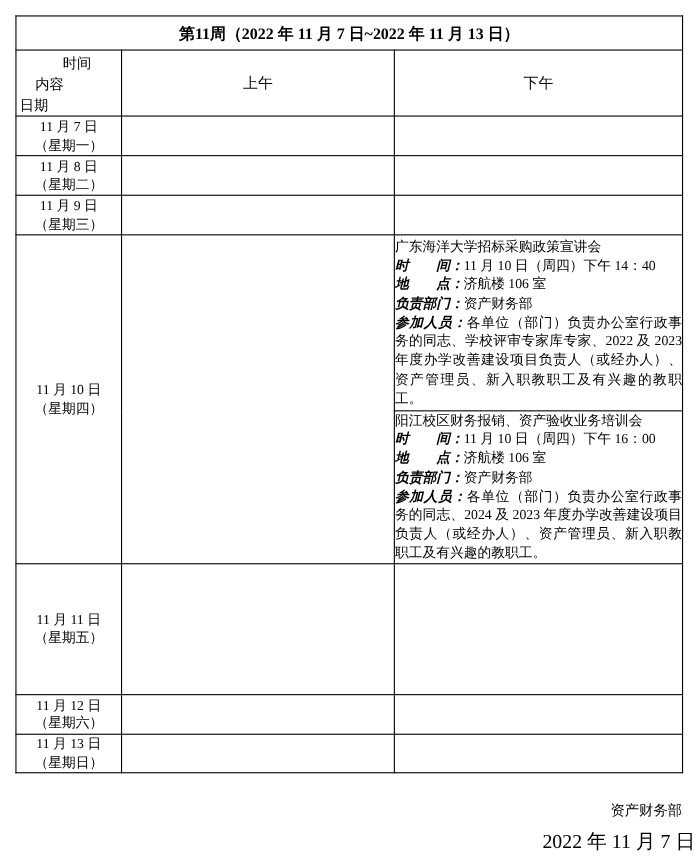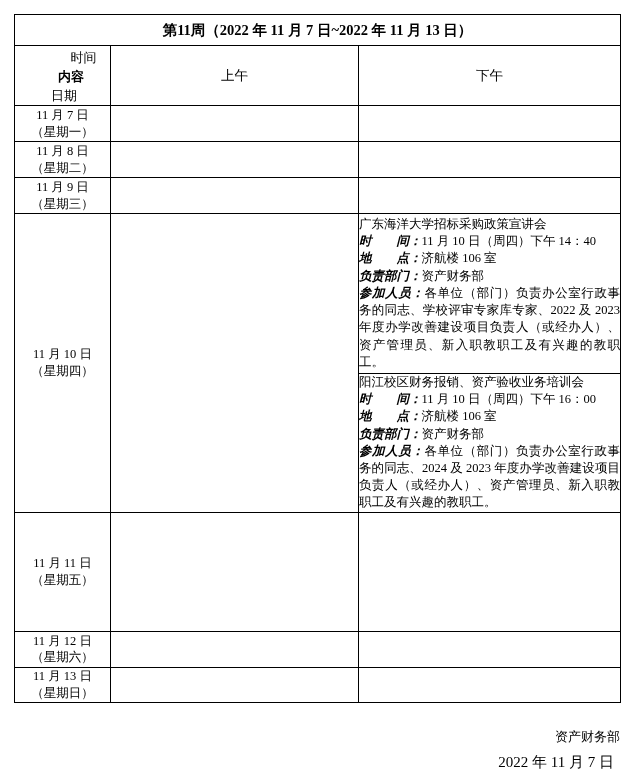--- a/index.html
+++ b/index.html
@@ -27,24 +27,24 @@
     padding: 0;
     vertical-align: middle;
     overflow: hidden;
   }
   .title-cell {
     height: 31px;
     text-align: center;
     font-weight: bold;
     font-size: 14.5px;
   }
-  .header-row td { height: 60px; text-align: center; }
+  .header-row td { height: 60px; }
   .corner-cell { vertical-align: top; font-size: 13px; }
   .corner-cell .c1 { padding: 2px 0 0 42px; line-height: 18px; }
-  .corner-cell .c2 { padding: 1px 0 0 17px; line-height: 18px; font-weight: bold; }
+  .corner-cell .c2 { padding: 1px 0 0 17px; line-height: 18px; }
   .corner-cell .c3 { padding: 1px 0 0 3px;  line-height: 18px; }
   .col-header {
     text-align: center;
     font-size: 13.5px;
   }
   .date-cell {
     text-align: center;
     font-size: 12.5px;
     line-height: 16.5px;
   }
@@ -72,22 +72,22 @@
     white-space: nowrap;
   }
   .sign-dept {
     position: absolute;
     right: 14px; top: 728px;
     font-size: 13px;
     text-align: right;
   }
   .sign-date {
     position: absolute;
-    right: 20px; top: 753px;
-    font-size: 15px;
+    right: 2px; top: 753px;
+    font-size: 18px;
     text-align: center;
   }
 </style>
 </head>
 <body>
 
 <div class="page">
 
   <table class="schedule">
     <colgroup>

